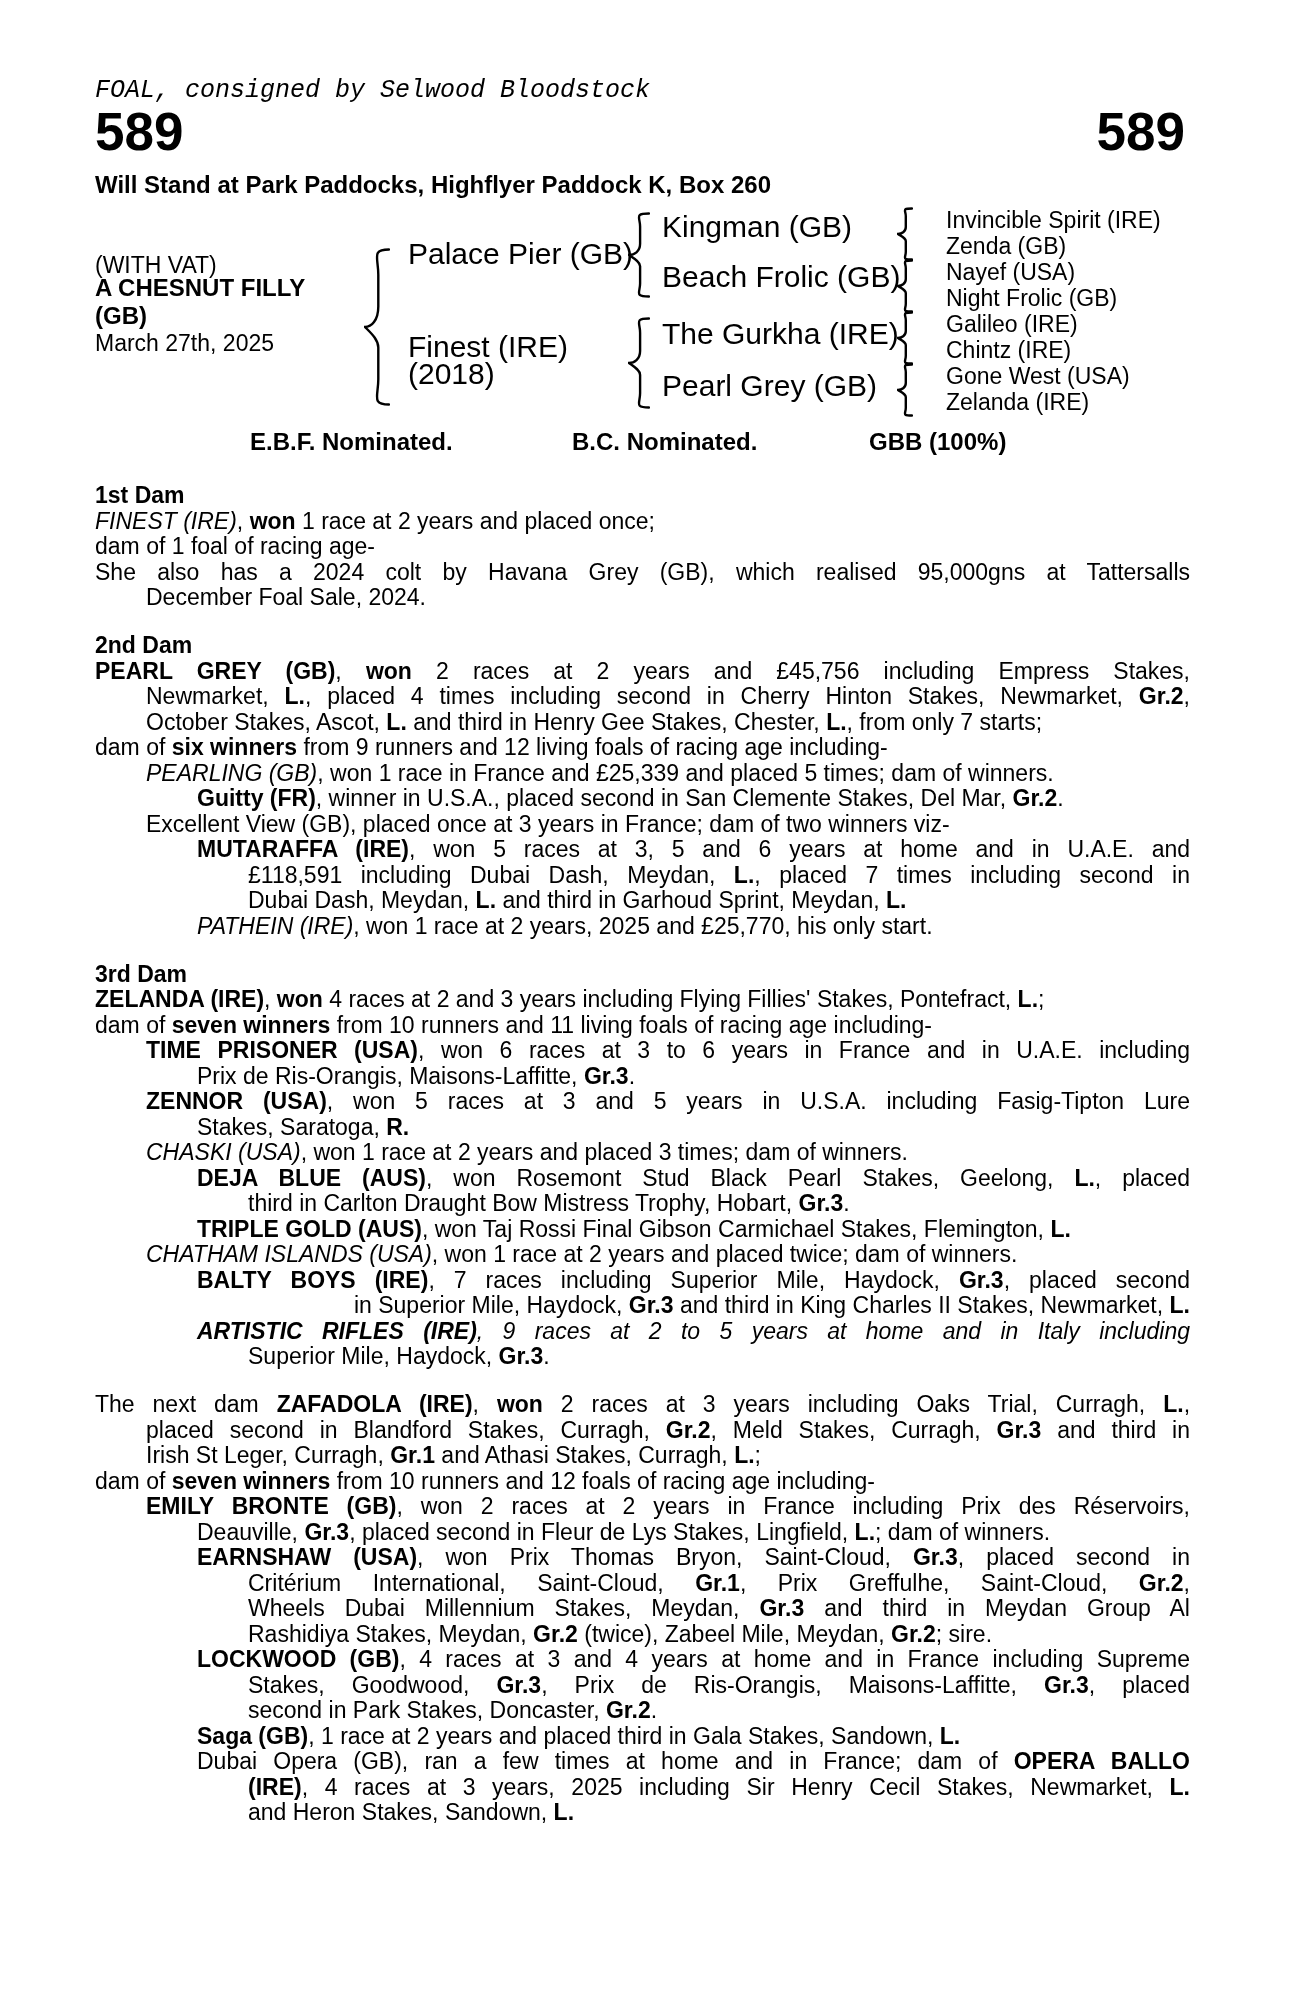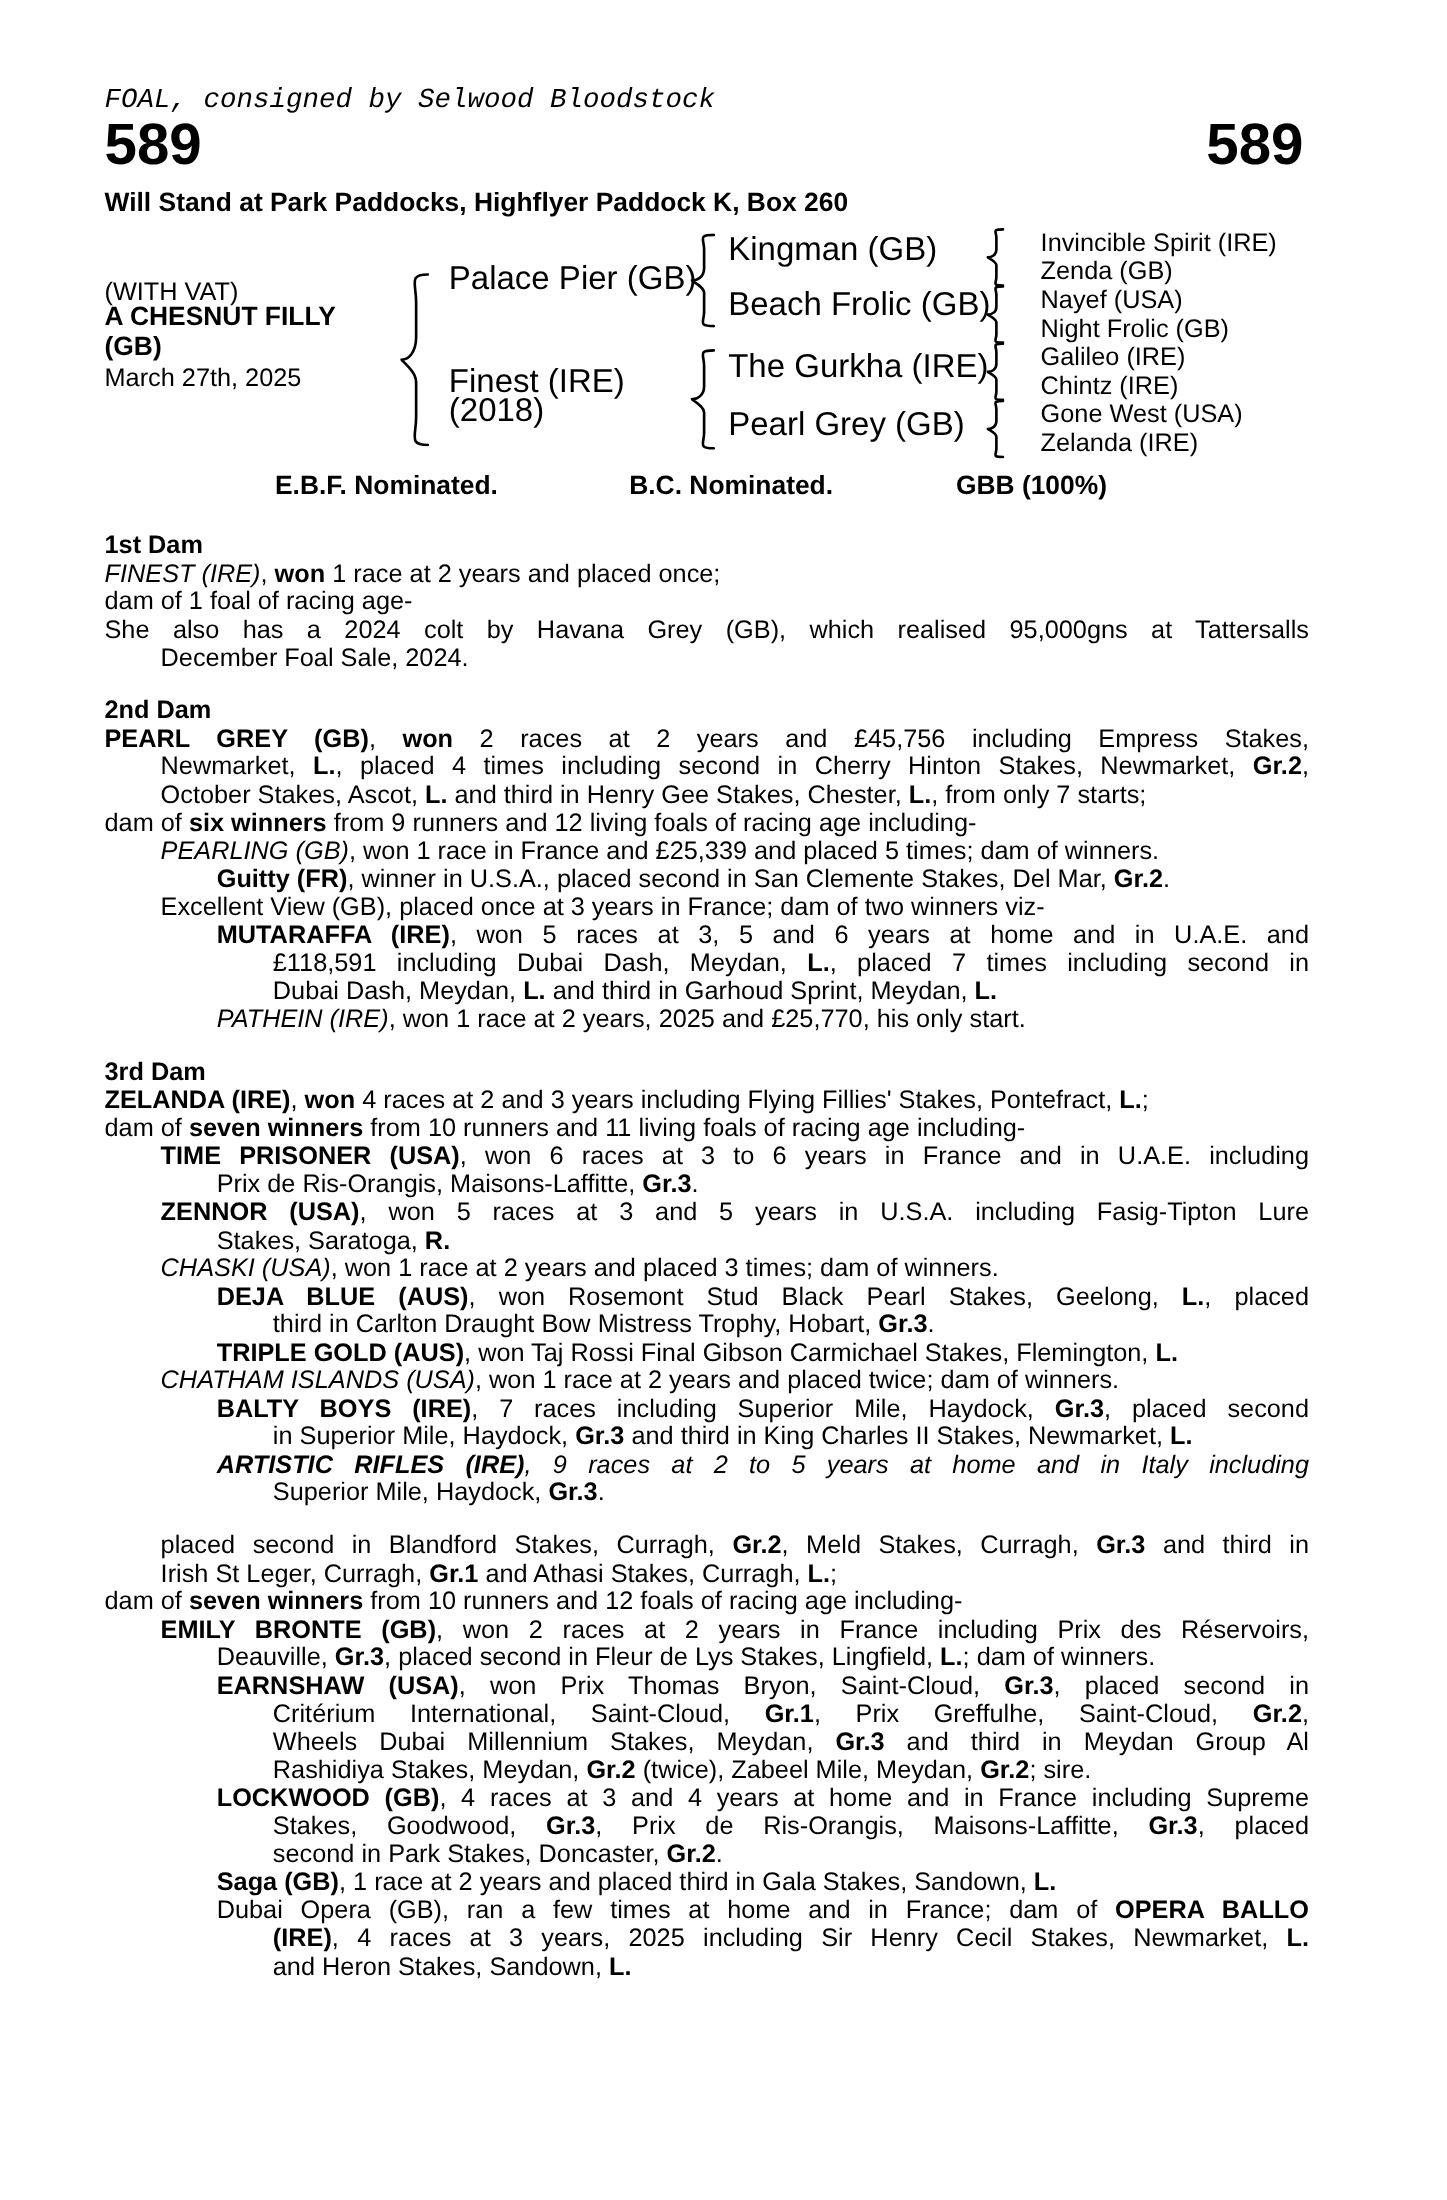--- a/index.html
+++ b/index.html
@@ -139,25 +139,26 @@
         <div class="line stretch" style="padding-left: 51px;"><span class="s-b">TIME PRISONER (USA)</span><span>, won 6 races at 3 to 6 years in France and in U.A.E. including</span></div>
         <div class="line" style="padding-left: 102px;"><span>Prix de Ris-Orangis, Maisons-Laffitte, </span><span class="s-b">Gr.3</span><span>.</span></div>
         <div class="line stretch" style="padding-left: 51px;"><span class="s-b">ZENNOR (USA)</span><span>, won 5 races at 3 and 5 years in U.S.A. including Fasig-Tipton Lure</span></div>
         <div class="line" style="padding-left: 102px;"><span>Stakes, Saratoga, </span><span class="s-b">R.</span></div>
         <div class="line" style="padding-left: 51px;"><span class="s-i">CHASKI (USA)</span><span>, won 1 race at 2 years and placed 3 times; dam of winners.</span></div>
         <div class="line stretch" style="padding-left: 102px;"><span class="s-b">DEJA BLUE (AUS)</span><span>, won Rosemont Stud Black Pearl Stakes, Geelong, </span><span class="s-b">L.</span><span>, placed</span></div>
         <div class="line" style="padding-left: 153px;"><span>third in Carlton Draught Bow Mistress Trophy, Hobart, </span><span class="s-b">Gr.3</span><span>.</span></div>
         <div class="line" style="padding-left: 102px;"><span class="s-b">TRIPLE GOLD (AUS)</span><span>, won Taj Rossi Final Gibson Carmichael Stakes, Flemington, </span><span class="s-b">L.</span></div>
         <div class="line" style="padding-left: 51px;"><span class="s-i">CHATHAM ISLANDS (USA)</span><span>, won 1 race at 2 years and placed twice; dam of winners.</span></div>
         <div class="line stretch" style="padding-left: 102px;"><span class="s-b">BALTY BOYS (IRE)</span><span>, 7 races including Superior Mile, Haydock, </span><span class="s-b">Gr.3</span><span>, placed second</span></div>
-        <div class="line" style="padding-left: 153px;"><span>in Superior Mile, Haydock, </span><span class="s-b">Gr.3</span><span> and third in King Charles II Stakes, Newmarket, </span><span class="s-b">L.</span></div>
+        <div class="line" style="padding-left: 153px; text-align: right;"><span>in Superior Mile, Haydock, </span><span class="s-b">Gr.3</span><span> and third in King Charles II Stakes, Newmarket, </span><span class="s-b">L.</span></div>
         <div class="line stretch" style="padding-left: 102px; font-style: italic;"><span class="s-b">ARTISTIC RIFLES (IRE)</span><span>, 9 races at 2 to 5 years at home and in Italy including</span></div>
         <div class="line" style="padding-left: 153px;"><span>Superior Mile, Haydock, </span><span class="s-b">Gr.3</span><span>.</span></div>
       </div>
       <div class="section">
+        <div class="line stretch" style="padding-left: 0px;"><span>The next dam </span><span class="s-b">ZAFADOLA (IRE)</span><span>, </span><span class="s-b">won</span><span> 2 races at 3 years including Oaks Trial, Curragh, </span><span class="s-b">L.</span><span>,</span></div>
         <div class="line stretch" style="padding-left: 51px;"><span>placed second in Blandford Stakes, Curragh, </span><span class="s-b">Gr.2</span><span>, Meld Stakes, Curragh, </span><span class="s-b">Gr.3</span><span> and third in</span></div>
         <div class="line" style="padding-left: 51px;"><span>Irish St Leger, Curragh, </span><span class="s-b">Gr.1</span><span> and Athasi Stakes, Curragh, </span><span class="s-b">L.</span><span>;</span></div>
         <div class="line" style="padding-left: 0px;"><span>dam of </span><span class="s-b">seven winners</span><span> from 10 runners and 12 foals of racing age including-</span></div>
         <div class="line stretch" style="padding-left: 51px;"><span class="s-b">EMILY BRONTE (GB)</span><span>, won 2 races at 2 years in France including Prix des Réservoirs,</span></div>
         <div class="line" style="padding-left: 102px;"><span>Deauville, </span><span class="s-b">Gr.3</span><span>, placed second in Fleur de Lys Stakes, Lingfield, </span><span class="s-b">L.</span><span>; dam of winners.</span></div>
         <div class="line stretch" style="padding-left: 102px;"><span class="s-b">EARNSHAW (USA)</span><span>, won Prix Thomas Bryon, Saint-Cloud, </span><span class="s-b">Gr.3</span><span>, placed second in</span></div>
         <div class="line stretch" style="padding-left: 153px;"><span>Critérium International, Saint-Cloud, </span><span class="s-b">Gr.1</span><span>, Prix Greffulhe, Saint-Cloud, </span><span class="s-b">Gr.2</span><span>,</span></div>
         <div class="line stretch" style="padding-left: 153px;"><span>Wheels Dubai Millennium Stakes, Meydan, </span><span class="s-b">Gr.3</span><span> and third in Meydan Group Al</span></div>
         <div class="line" style="padding-left: 153px;"><span>Rashidiya Stakes, Meydan, </span><span class="s-b">Gr.2</span><span> (twice), Zabeel Mile, Meydan, </span><span class="s-b">Gr.2</span><span>; sire.</span></div>
         <div class="line stretch" style="padding-left: 102px;"><span class="s-b">LOCKWOOD (GB)</span><span>, 4 races at 3 and 4 years at home and in France including Supreme</span></div>

